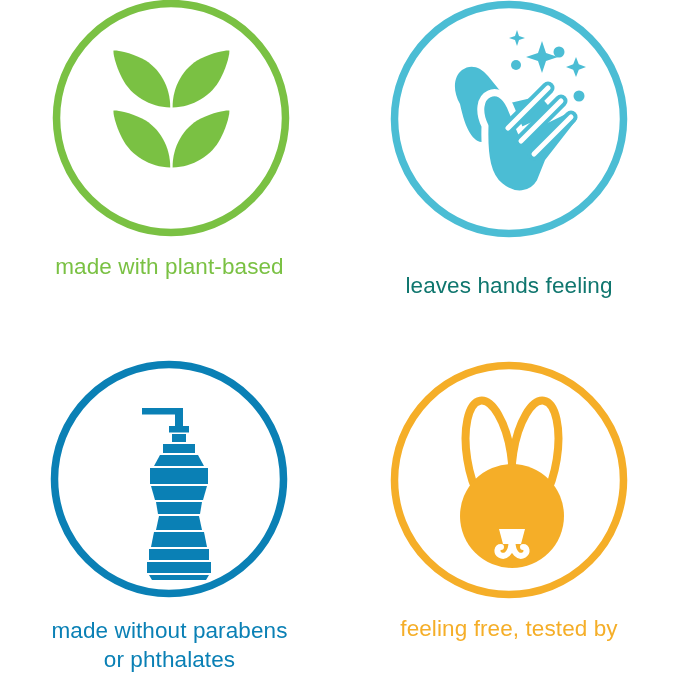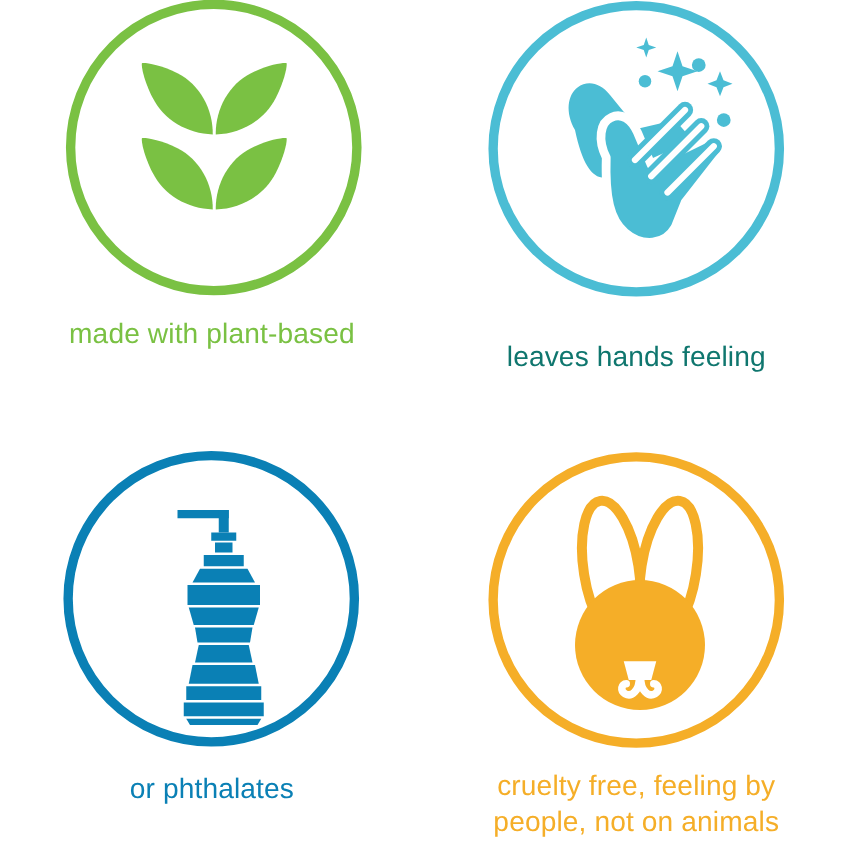--- a/index.html
+++ b/index.html
@@ -150,20 +150,21 @@
           <path d="M106 142 L152 142 L150 154 L108 154 Z"></path>
           <path d="M109 156 L149 156 L152 170 L106 170 Z"></path>
           <path d="M104 172 L154 172 L157 187 L101 187 Z"></path>
           <path d="M99 189 L159 189 L159 200 L99 200 Z"></path>
           <path d="M97 202 L161 202 L161 213 L97 213 Z"></path>
           <path d="M99 215 L159 215 L156 220 L102 220 Z"></path>
         </g>
       </svg>
     </div>
     <div class="caption">
+      <span class="line">made without parabens</span>
       <span class="line">or phthalates</span>
     </div>
   </div>
 
   <div class="badge-cell cell-bunny">
     <div class="icon-circle">
       <svg width="238" height="238" viewBox="0 0 238 238" aria-hidden="true">
         <circle cx="119" cy="119" r="114.5" fill="none" stroke="#F5AE28" stroke-width="7.5"></circle>
         <g>
 
@@ -174,18 +175,17 @@
           <circle cx="122" cy="155" r="52" fill="#F5AE28"></circle>
 
           <path d="M109 168 L135 168 L131 183 L113 183 Z" fill="#ffffff"></path>
 
           <path d="M121.5 181 C 121.5 192 115 197 110 194 C 106 191.5 107 186 111 186" fill="none" stroke="#ffffff" stroke-width="6" stroke-linecap="round"></path>
           <path d="M122.5 181 C 122.5 192 129 197 134 194 C 138 191.5 137 186 133 186" fill="none" stroke="#ffffff" stroke-width="6" stroke-linecap="round"></path>
         </g>
       </svg>
     </div>
     <div class="caption">
-      <span class="line">cruelty free, feeling by</span>
-      <span class="line">people, not on animals</span>
+      <span class="line">feeling free, tested by</span>
     </div>
   </div>
 
 </div>
 
 </body></html>

